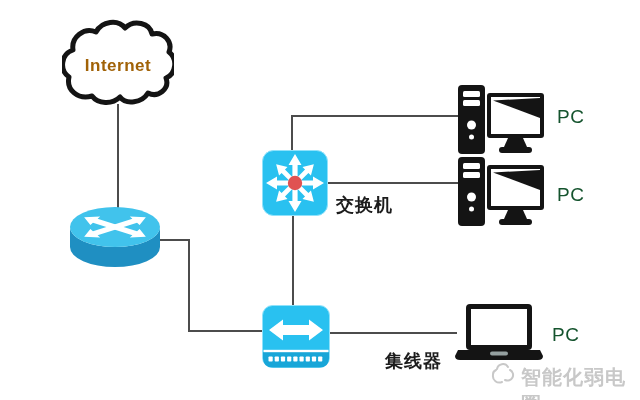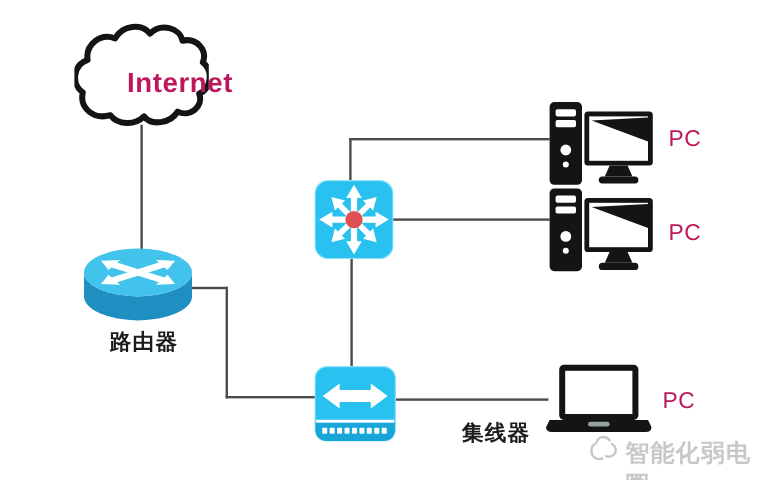--- a/index.html
+++ b/index.html
@@ -1,23 +1,23 @@
 <!DOCTYPE html>
 <html style="--device-cyan: #29c1f0; --device-cyan-dark: #18a6d8; --router-top: #41c3ec; --router-body: #1f8fc2; --switch-dot: #e05252; --line: #4c4c4c; --icon-black: #141414; --watermark-gray: #c8c8c8; --label-color: #1c1c1c;"><head>
 <meta charset="utf-8">
 <style>
   html,body{margin:0;padding:0;width:640px;height:400px;background:#ffffff;overflow:hidden;}
   .canvas{position:relative;width:640px;height:400px;font-family:"Liberation Sans",sans-serif;background:#fff;}
   .line{position:absolute;background:var(--line,#4c4c4c);}
   .node{position:absolute;}
   .lbl{position:absolute;color:var(--label-color,#1c1c1c);white-space:nowrap;}
   .lbl-cn{font-size:18px;font-weight:600;letter-spacing:1px;}
-  .lbl-pc{font-size:19px;font-weight:400;color:#be185d;letter-spacing:0.5px;}
+  .lbl-pc{font-size:19px;font-weight:400;color:#14532d;letter-spacing:0.5px;}
   .cloud-label{position:absolute;left:0;top:38px;width:100%;text-align:center;
-    font-size:23px;font-weight:600;color:#be185d;letter-spacing:0.5px;padding-left:32px;}
+    font-size:17px;font-weight:600;color:#a16207;letter-spacing:0.5px;}
   .watermark-text{position:absolute;left:521px;top:364px;font-size:20px;font-weight:700;
     color:var(--watermark-gray,#c8c8c8);letter-spacing:1px;text-shadow:0 1px 0 #fff;}
   
   .f-cyan{fill:var(--device-cyan,#29c1f0);}
   .f-cyan-dark{fill:var(--device-cyan-dark,#18a6d8);}
   .f-rtop{fill:var(--router-top,#41c3ec);}
   .f-rbody{fill:var(--router-body,#1f8fc2);}
   .f-red{fill:var(--switch-dot,#e05252);}
   .f-white{fill:#ffffff;}
   .f-black{fill:var(--icon-black,#141414);}
@@ -49,40 +49,40 @@
   <div class="node" style="left:70px;top:206px;width:90px;height:62px;">
     <svg width="90" height="62" viewBox="0 0 90 62">
       <path class="f-rbody" d="M0,21 L0,41 A45,20 0 0 0 90,41 L90,21 A45,20 0 0 1 0,21 Z"></path>
       <ellipse class="f-rtop" cx="45" cy="21" rx="45" ry="20"></ellipse>
       <g transform="translate(45,21)">
         <path class="f-white" transform="scale(1,0.52) rotate(-31)" d="M-36,0 L-23,-9.5 L-23,-4.5 L23,-4.5 L23,-9.5 L36,0 L23,9.5 L23,4.5 L-23,4.5 L-23,9.5 Z"></path>
         <path class="f-white" transform="scale(1,0.52) rotate(31)" d="M-36,0 L-23,-9.5 L-23,-4.5 L23,-4.5 L23,-9.5 L36,0 L23,9.5 L23,4.5 L-23,4.5 L-23,9.5 Z"></path>
       </g>
     </svg>
   </div>
-  <span class="lbl lbl-cn" style="left:75px;top:273px;width:90px;text-align:center;">路由器</span>
 
   <div class="node" style="left:262px;top:150px;width:66px;height:66px;">
     <svg width="66" height="66" viewBox="0 0 66 66">
       <rect class="f-cyan" x="0.5" y="0.5" width="65" height="65" rx="11" stroke="#8fe2fb" stroke-width="1"></rect>
       <g transform="translate(33,33)">
         <g class="f-white">
           <path transform="rotate(0)" d="M-2.6,-6 L-2.6,-18 L-6.5,-18 L0,-29 L6.5,-18 L2.6,-18 L2.6,-6 Z"></path>
           <path transform="rotate(90)" d="M-2.6,-6 L-2.6,-18 L-6.5,-18 L0,-29 L6.5,-18 L2.6,-18 L2.6,-6 Z"></path>
           <path transform="rotate(180)" d="M-2.6,-6 L-2.6,-18 L-6.5,-18 L0,-29 L6.5,-18 L2.6,-18 L2.6,-6 Z"></path>
           <path transform="rotate(270)" d="M-2.6,-6 L-2.6,-18 L-6.5,-18 L0,-29 L6.5,-18 L2.6,-18 L2.6,-6 Z"></path>
           <path transform="rotate(45) scale(0.92)" d="M-2.6,-6 L-2.6,-18 L-6.5,-18 L0,-29 L6.5,-18 L2.6,-18 L2.6,-6 Z"></path>
           <path transform="rotate(135) scale(0.92)" d="M-2.6,-6 L-2.6,-18 L-6.5,-18 L0,-29 L6.5,-18 L2.6,-18 L2.6,-6 Z"></path>
           <path transform="rotate(225) scale(0.92)" d="M-2.6,-6 L-2.6,-18 L-6.5,-18 L0,-29 L6.5,-18 L2.6,-18 L2.6,-6 Z"></path>
           <path transform="rotate(315) scale(0.92)" d="M-2.6,-6 L-2.6,-18 L-6.5,-18 L0,-29 L6.5,-18 L2.6,-18 L2.6,-6 Z"></path>
         </g>
         <circle class="f-red" cx="0" cy="0" r="7.2"></circle>
       </g>
     </svg>
   </div>
+  <span class="lbl lbl-cn" style="left:336px;top:193px;">交换机</span>
 
   <div class="node" style="left:262px;top:305px;width:68px;height:63px;">
     <svg width="68" height="63" viewBox="0 0 68 63">
       <rect class="f-cyan" x="0.5" y="0.5" width="67" height="62" rx="10" stroke="#8fe2fb" stroke-width="1"></rect>
       <path class="f-cyan-dark" d="M1,47 L67,47 L67,53 Q67,62.5 57,62.5 L11,62.5 Q1,62.5 1,53 Z"></path>
       <rect class="f-white" x="1.5" y="44.8" width="65" height="2.4"></rect>
       <path class="f-white" d="M7,25 L21,14.5 L21,20 L47,20 L47,14.5 L61,25 L47,35.5 L47,30 L21,30 L21,35.5 Z"></path>
       <g class="f-white">
         <rect x="6.5" y="51.5" width="4.2" height="5" rx="0.8"></rect>
         <rect x="12.7" y="51.5" width="4.2" height="5" rx="0.8"></rect>

